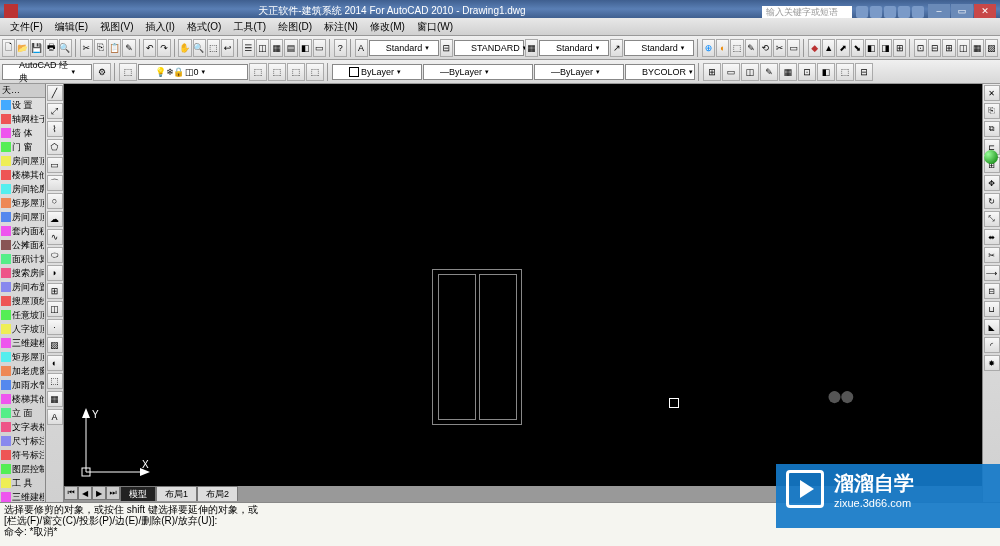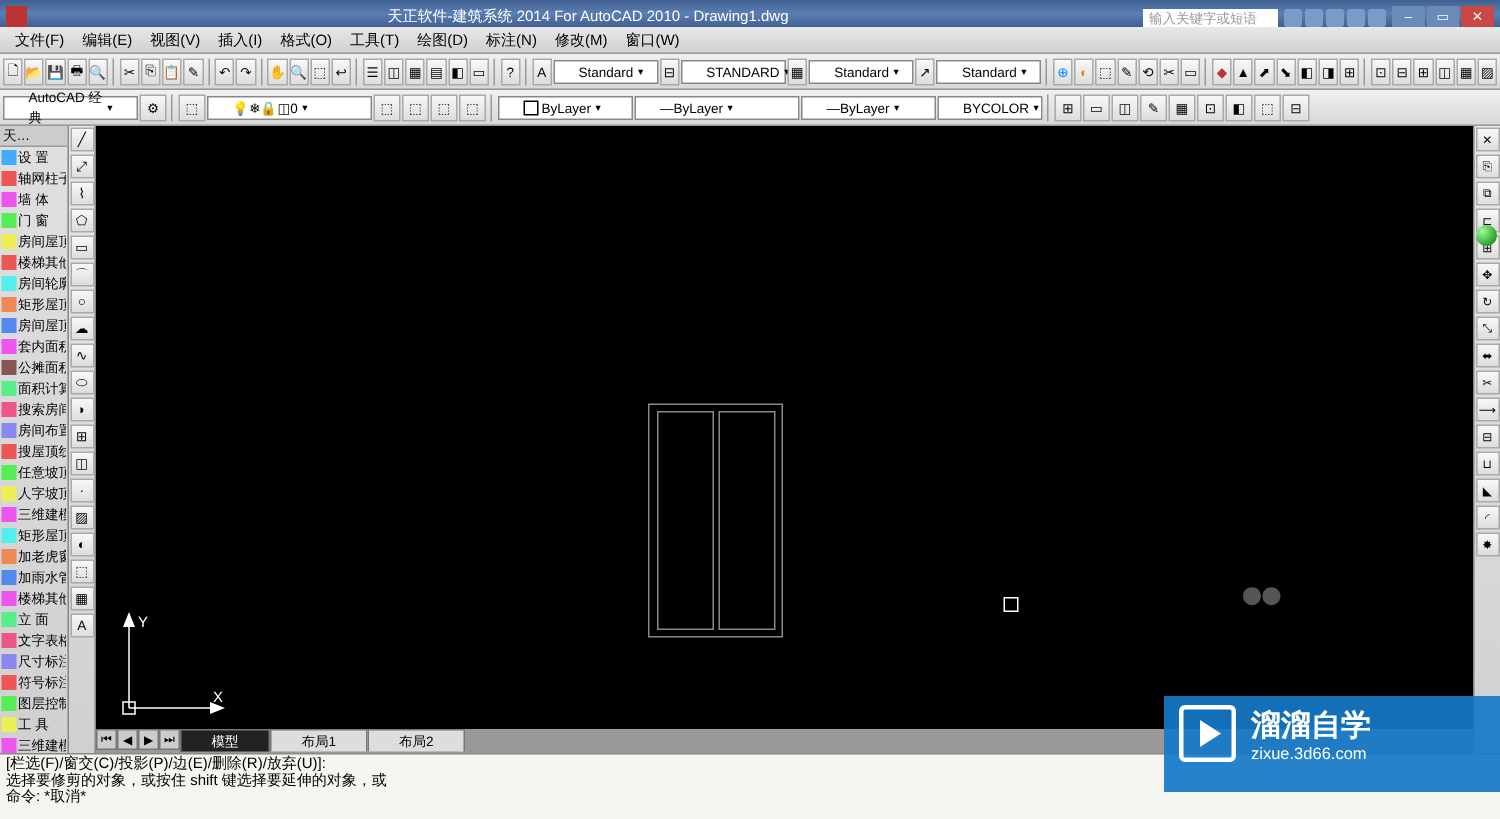--- a/index.html
+++ b/index.html
@@ -45,21 +45,21 @@
     
     .draw-area { flex: 1; background: #000; position: relative; overflow: hidden; }
     .ucs-icon { position: absolute; left: 16px; bottom: 24px; color: #fff; font-size: 10px; }
     .ucs-icon svg { display: block; }
     .cad-object { position: absolute; border: 1px solid #888; }
     .cursor-box { position: absolute; width: 10px; height: 10px; border: 1px solid #fff; }
     
     
     .model-tabs { position: absolute; left: 0; bottom: 0; height: 16px; background: #999; display: flex; font-size: 9px; width: 100%; }
     .model-tabs .nav-btn { width: 14px; height: 14px; background: #ccc; border: 1px solid #777; display:flex; align-items:center; justify-content:center; font-size: 8px; }
-    .model-tabs .tab { padding: 0 20px; background: #ddd; border: 1px solid #777; border-bottom: none; height: 15px; line-height: 15px; }
+    .model-tabs .tab { padding: 0 8px; background: #ddd; border: 1px solid #777; border-bottom: none; height: 15px; line-height: 15px; }
     .model-tabs .tab.active { background: #222; color: #fff; }
     
     
     .right-tb { width: 18px; background: linear-gradient(to bottom, #e8e8e8, #d0d0d0); border-left: 1px solid #888; display: flex; flex-direction: column; }
     .right-tb .r-btn { width: 16px; height: 16px; margin: 1px auto; background: linear-gradient(to bottom, #f8f8f8, #ddd); border: 1px solid #aaa; display:flex; align-items:center; justify-content:center; font-size:8px; }
     
     
     .cmd-area { height: 46px; background: #f5f5f0; border-top: 1px solid #888; font-size: 10px; font-family: SimSun, monospace; padding: 1px 4px; line-height: 11px; overflow: hidden; }
     .cmd-area .cmd-line { white-space: nowrap; }
     
@@ -413,22 +413,22 @@
     <div class="r-btn">⊔</div>
     <div class="r-btn">◣</div>
     <div class="r-btn">◜</div>
     <div class="r-btn">✸</div>
   </div>
 </div>
 
 <div class="green-orb"></div>
 
 <div class="cmd-area">
+  <div class="cmd-line">选择要修剪的对象，或按住 shift 键选择要延伸的对象，或</div>
   <div class="cmd-line">[栏选(F)/窗交(C)/投影(P)/边(E)/删除(R)/放弃(U)]:</div>
-  <div class="cmd-line">选择要修剪的对象，或按住 shift 键选择要延伸的对象，或</div>
   <div class="cmd-line">命令: *取消*</div>
 </div>
 
 <div class="watermark">
   <div class="wm-play"></div>
   <div class="wm-txt">
     <div class="wm-cn">溜溜自学</div>
     <div class="wm-url">zixue.3d66.com</div>
   </div>
 </div>

